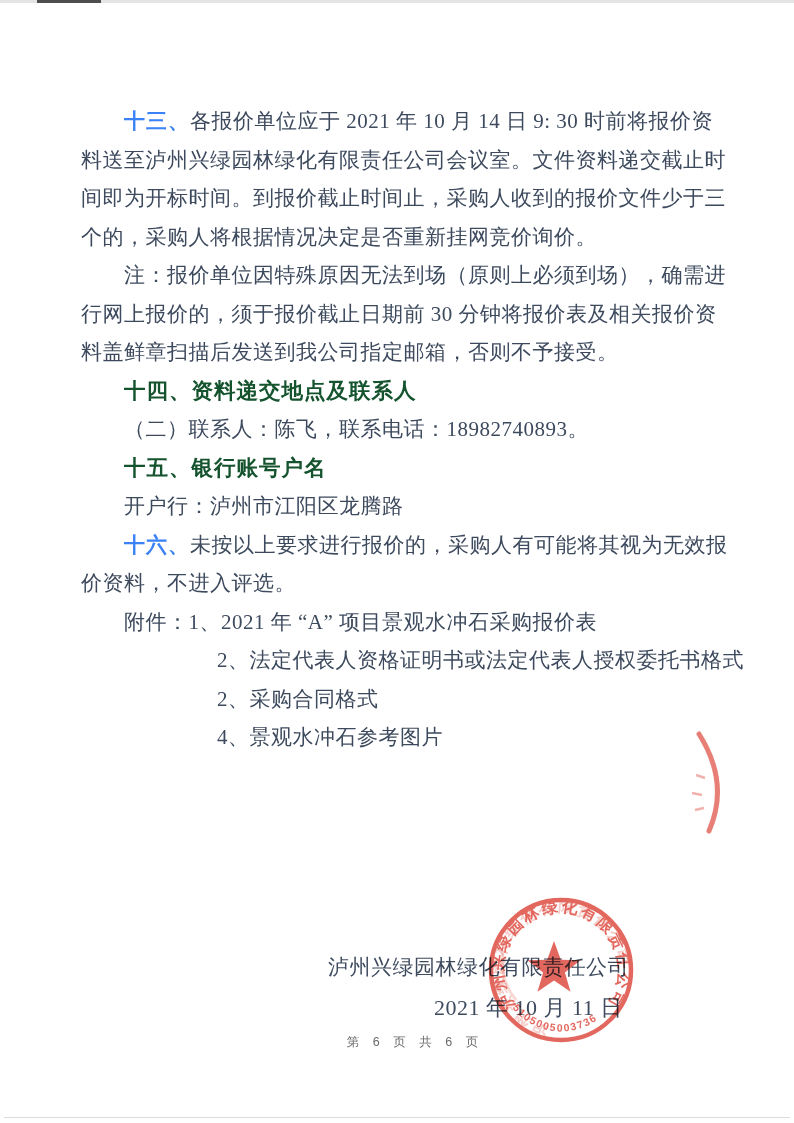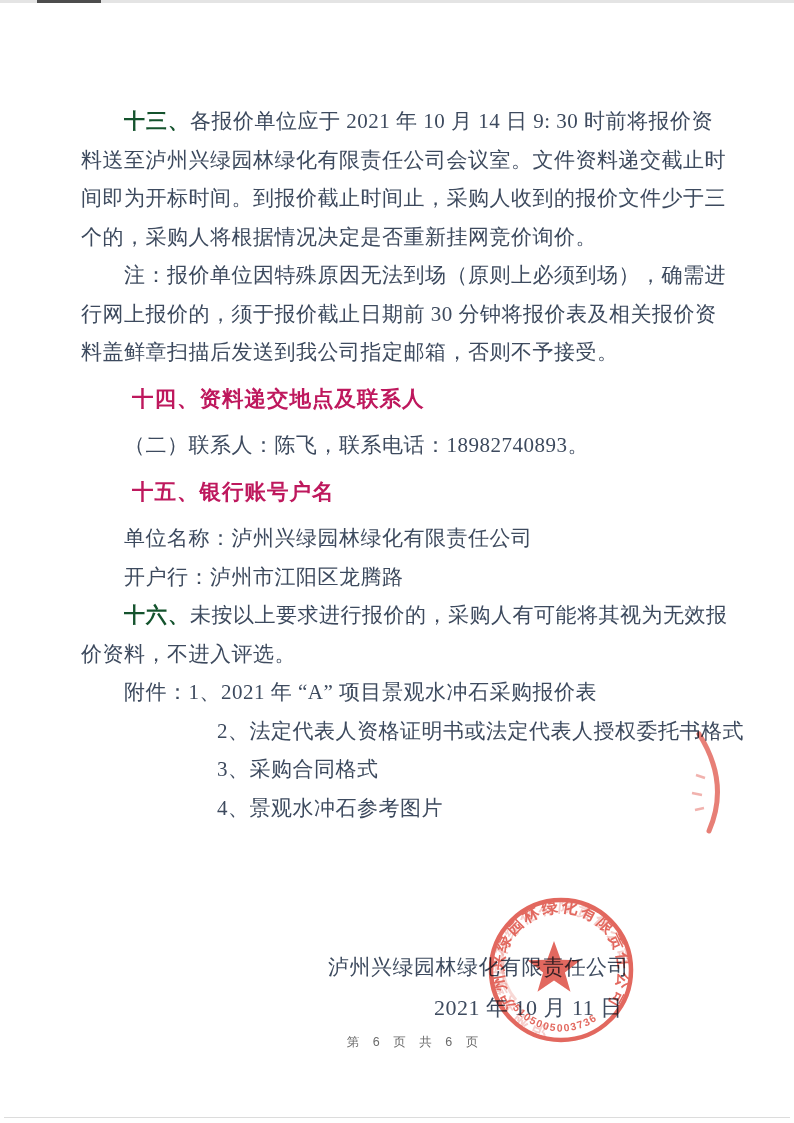--- a/index.html
+++ b/index.html
@@ -33,31 +33,31 @@
     width: 690px;
     font-size: 21px;
     line-height: 38.5px;
     letter-spacing: 0.5px;
   }
   .para { margin: 0; text-indent: 43px; }
   .flow { white-space: pre-line; text-align: center; }
   .lead {
     font-family: "Liberation Sans", "DejaVu Sans", sans-serif;
     font-weight: 700;
-    color: #14532d;
+    color: #3b82f6;
     letter-spacing: 1px;
   }
   .heading {
-    margin: 8px;
+    margin: 0;
     text-indent: 43px;
     font-family: "Liberation Sans", "DejaVu Sans", sans-serif;
     font-weight: 700;
     font-size: 21.5px;
     line-height: 38.5px;
-    color: #be185d;
+    color: #14532d;
     letter-spacing: 1px;
   }
   .attach-item { text-indent: 0; padding-left: 136px; }
   
   .sig-company {
     position: absolute; left: 328px; top: 954px;
     font-size: 21px; line-height: 26px; letter-spacing: 0.5px;
   }
   .sig-date {
     position: absolute; left: 413px; top: 995px;
@@ -106,30 +106,29 @@
 行网上报价的，须于报价截止日期前 30 分钟将报价表及相关报价资
 料盖鲜章扫描后发送到我公司指定邮箱，否则不予接受。</span></p>
 
     <h3 class="heading">十四、资料递交地点及联系人</h3>
 
 
     <p class="para"><span class="flow">（二）联系人：陈飞，联系电话：18982740893。</span></p>
 
     <h3 class="heading">十五、银行账号户名</h3>
 
-    <p class="para">单位名称：泸州兴绿园林绿化有限责任公司</p>
     <p class="para">开户行：泸州市江阳区龙腾路</p>
 
     <p class="para"><span class="lead">十六、</span><span class="flow">未按以上要求进行报价的，采购人有可能将其视为无效报
 价资料，不进入评选。</span></p>
 
     <div>
       <p class="para"><span>附件：</span><span>1、2021 年 “A” 项目景观水冲石采购报价表</span></p>
       <p class="para attach-item">2、法定代表人资格证明书或法定代表人授权委托书格式</p>
-      <p class="para attach-item">3、采购合同格式</p>
+      <p class="para attach-item">2、采购合同格式</p>
       <p class="para attach-item">4、景观水冲石参考图片</p>
     </div>
   </main>
 
   <div class="sig-company">泸州兴绿园林绿化有限责任公司</div>
   <div class="sig-date">2021 年 10 月 11 日</div>
 
   <div class="footer">第 6 页 共 6 页</div>
 
   <svg class="seal-layer" width="794" height="1123" viewBox="0 0 794 1123">

